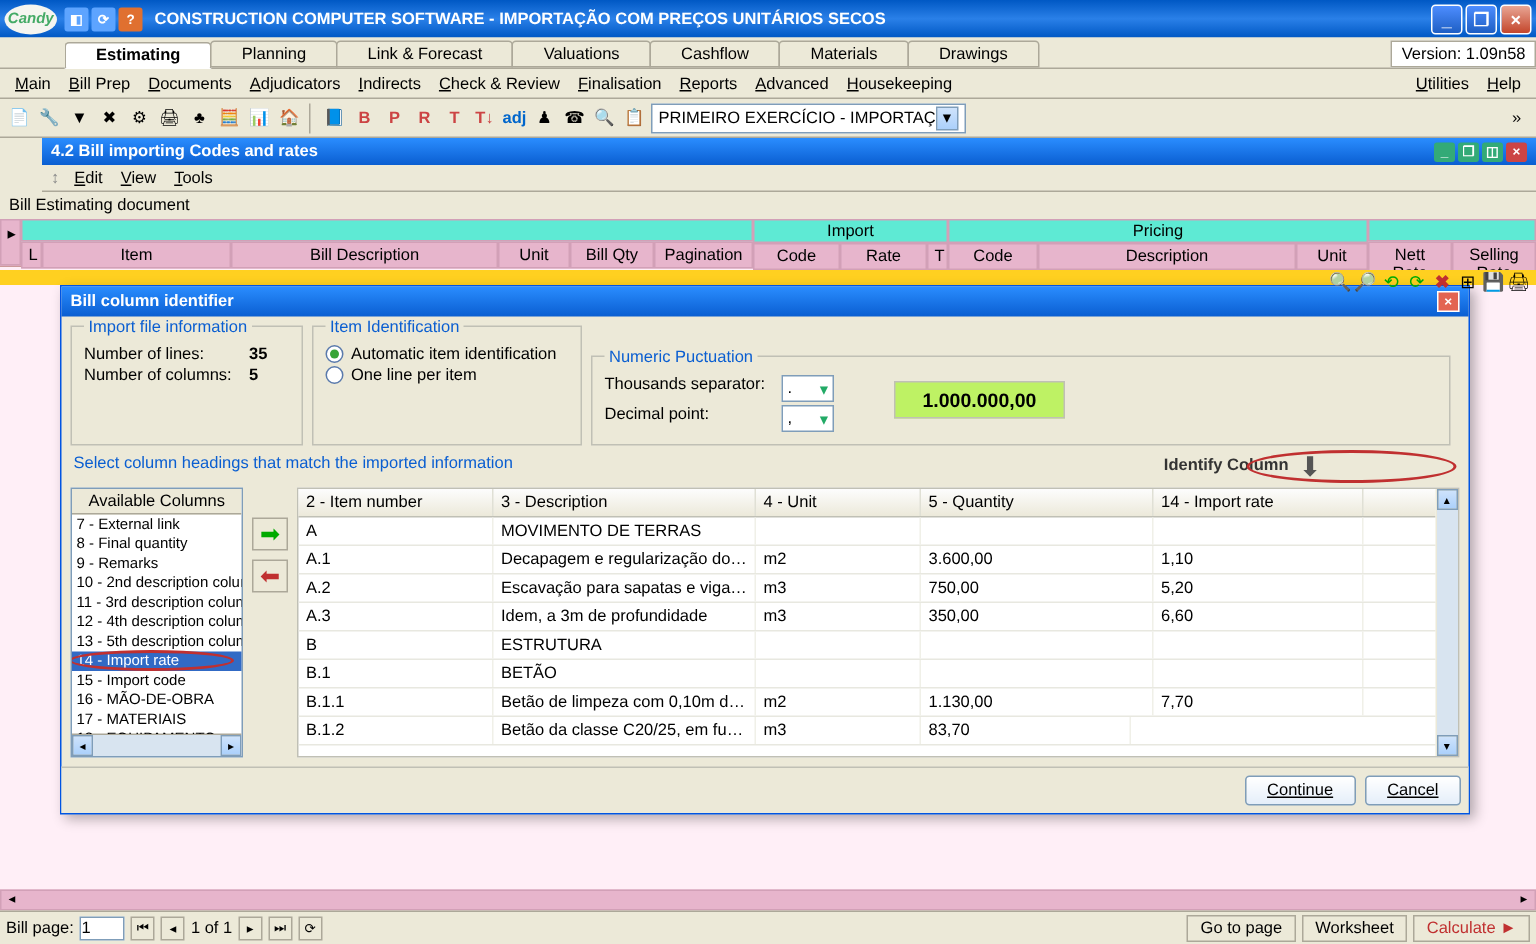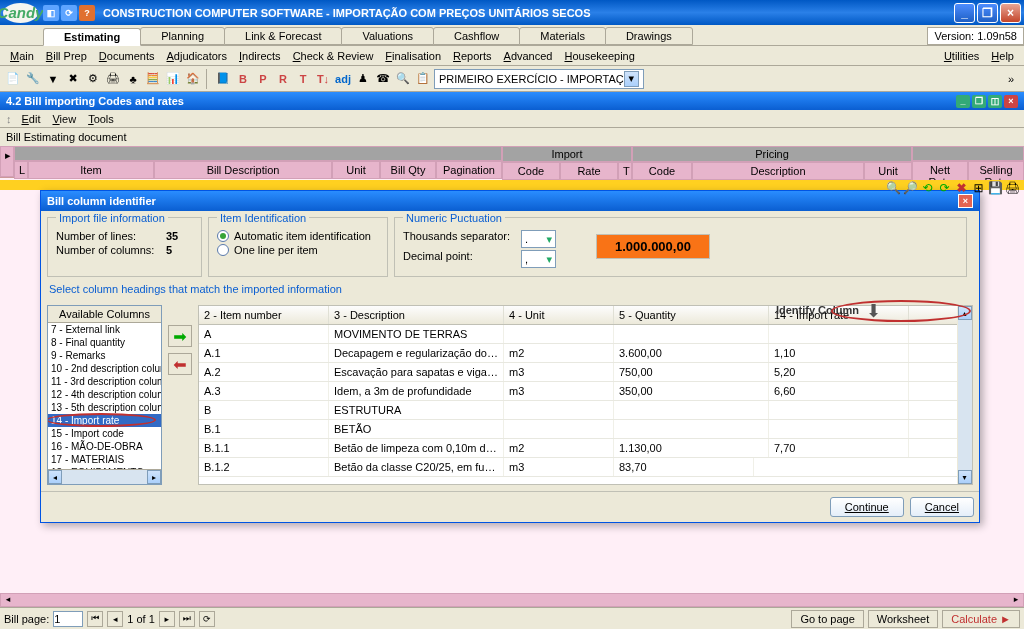--- a/index.html
+++ b/index.html
@@ -1,19 +1,19 @@
 <!DOCTYPE html>
 <html><head>
   <meta charset="utf-8">
   <style>
     * { box-sizing: border-box; margin: 0; padding: 0; font-family: Tahoma, Arial, sans-serif; font-size: 11px; }
     body { background: #ece9d8; width: 1024px; height: 629px; overflow: hidden; position: relative; }
     
     .titlebar { background: linear-gradient(to bottom, #0058c4, #2a80e8, #0058c4); height: 25px; display: flex; align-items: center; color: white; font-weight: bold; padding: 0 3px; }
-    .titlebar-icon { width: 35px; height: 20px; background: #f5f5f0; border-radius: 50%; margin-right: 5px; display:flex; align-items:center; justify-content:center; color:#4a6; font-style:italic; font-size:15px;}
+    .titlebar-icon { width: 35px; height: 20px; background: #f5f5f0; border-radius: 50%; margin-right: 5px; display:flex; align-items:center; justify-content:center; color:#4a6; font-style:italic; font-size:10px;}
     .titlebar-btns { margin-left: auto; display: flex; gap: 2px; }
     .titlebar-btn { width: 21px; height: 20px; border-radius: 3px; display:flex; align-items:center; justify-content:center; font-weight:bold; font-size:12px; cursor:pointer;}
     .btn-min, .btn-max { background: linear-gradient(#4d8dff,#1e5fc4); border:1px solid #fff;}
     .btn-close { background: linear-gradient(#e8a594,#c4462b); border:1px solid #fff;}
     .tb-icon-group { display:flex; gap:2px; margin-right:8px;}
     .tb-small-icon { width:16px; height:16px; background:#5da4ff; border-radius:2px; display:flex; align-items:center;justify-content:center;color:white;font-size:9px;cursor:pointer;}
 
     .tabs-row { background: #ece9d8; height: 21px; display:flex; border-bottom:1px solid #aca899; align-items:flex-end;}
     .main-tab { padding: 2px 20px; border:1px solid #aca899; background:#ece9d8; border-top-left-radius:3px; border-top-right-radius:3px; margin-left:-1px; cursor:pointer; font-size:11px;}
     .main-tab.active { background:#fff; border-bottom:1px solid white; font-weight:bold; position:relative; top:1px;}
@@ -30,40 +30,40 @@
     .combo { height:20px; border:1px solid #7f9db9; background:white; padding:0 4px; display:flex; align-items:center; min-width:170px;}
     .combo-arrow { margin-left:auto; background:linear-gradient(#cfe3fb,#abd0fb); width:15px; height:16px; display:flex; align-items:center;justify-content:center; border:1px solid #7f9db9;}
 
     .doc-header { background: linear-gradient(to bottom,#2a8dff,#0a5ed1); color:white; font-weight:bold; padding:3px 6px; height:18px; display:flex; align-items:center;}
     .sub-menubar { background:#ece9d8; height:18px; display:flex; align-items:center; padding:0 6px; border-bottom:1px solid #aca899;}
     .doc-label { padding:3px 6px; background:#ece9d8;}
 
     .grid-area { position:relative; background:#ffeff7; }
     .grid-headers { display:flex; background:#e7b5cc; border-bottom:1px solid #c99; height:32px;}
     .grid-header-group { display:flex; flex-direction:column;}
-    .group-label { text-align:center; border:1px solid #d2a0b7; padding:1px; background:#a3a3a3;}
+    .group-label { text-align:center; border:1px solid #d2a0b7; padding:1px; background:#5eead4;}
     .col-header { border:1px solid #d2a0b7; padding:2px 4px; text-align:center; background:#e7b5cc;}
     .grid-body { background:#ffeff7; height:420px; position:relative;}
 
     
     .dialog { position:absolute; left:40px; top:190px; width:940px; background:#ece9d8; border:1px solid #0054e3; box-shadow:3px 3px 8px rgba(0,0,0,0.3);}
     .dialog-title { background: linear-gradient(to bottom,#2a8dff,#0a5ed1); color:white; font-weight:bold; padding:3px 6px; display:flex; align-items:center;}
     .dialog-close { margin-left:auto; width:15px; height:14px; background:#e36452; border:1px solid #fff; color:white; display:flex;align-items:center;justify-content:center;font-size:9px;cursor:pointer;}
     .dialog-body { padding:6px;}
     .fieldset { border:1px solid #c0c0b5; padding:6px 8px 8px; margin-right:6px;}
     .fieldset-title { color:#0a5ed1; font-size:11px; position:relative; top:-12px; background:#ece9d8; padding:0 3px; display:inline-block;}
     .top-row { display:flex;}
     .info-row { display:flex; margin-top:2px;}
     .info-label { width:100px;}
     .info-val { font-weight:bold; margin-left:10px;}
     .radio { display:flex; align-items:center; margin:2px 0;}
     .radio-circle { width:12px; height:12px; border-radius:50%; border:1px solid #5a7aac; margin-right:5px; display:flex; align-items:center; justify-content:center; background:white;}
     .radio-dot { width:6px; height:6px; background:#37a437; border-radius:50%;}
     .select-small { border:1px solid #7f9db9; background:white; width:35px; height:18px; display:flex; align-items:center; padding:0 3px; margin-left:8px;}
-    .big-number { font-weight:bold; font-size:13px; border:1px solid #c0c0b5; padding:4px 18px; background:#f97316;}
+    .big-number { font-weight:bold; font-size:13px; border:1px solid #c0c0b5; padding:4px 18px; background:#bef264;}
     .instruction { color:#0a5ed1; margin:6px 2px;}
 
     .identify-callout { position:absolute; right:55px; top:296px; }
     .callout-oval { border:2px solid #c03030; border-radius:50%; width:140px; height:22px; position:absolute; right:-2px; top:4px;}
     .callout-label { font-weight:bold; color:#333; position:absolute; right:110px; top:8px; white-space:nowrap;}
     .callout-arrow { position:absolute; right:88px; top:4px; font-size:18px; color:#555;}
 
     .columns-area { display:flex; margin-top:10px; gap:6px; position:relative;}
     .listbox { border:1px solid #7f9db9; background:white; width:115px; height:180px; overflow:hidden; display:flex; flex-direction:column;}
     .list-header { background:#ece9d8; text-align:center; padding:2px; border-bottom:1px solid #aca899;}
@@ -170,21 +170,21 @@
   <div class="tool-icon">☎</div>
   <div class="tool-icon">🔍</div>
   <div class="tool-icon">📋</div>
   <div class="combo">
     <span>PRIMEIRO EXERCÍCIO - IMPORTAÇ</span>
     <div class="combo-arrow">▾</div>
   </div>
   <div style="margin-left:auto" class="tool-icon">»</div>
 </div>
 
-<div style="position:relative;">
+<div style="position:relative;margin-left:28px;">
 <div class="doc-header">
   <span>4.2 Bill importing   Codes and rates</span>
   <div style="margin-left:auto; display:flex; gap:2px;">
     <div class="tb-small-icon" style="width:14px;height:13px;background:#3a7">_</div>
     <div class="tb-small-icon" style="width:14px;height:13px;background:#3a7">❐</div>
     <div class="tb-small-icon" style="width:14px;height:13px;background:#3a7">◫</div>
     <div class="tb-small-icon" style="width:14px;height:13px;background:#c44">×</div>
   </div>
 </div>
 <div class="sub-menubar">
@@ -276,21 +276,21 @@
           <div class="radio-circle">
               <div class="radio-dot"></div>
             </div>
           <span>Automatic item identification</span>
         </div>
         <div class="radio">
           <div class="radio-circle"></div>
           <span>One line per item</span>
         </div>
       </div>
-      <div class="fieldset" style="flex:1; display:flex; align-items:center;">
+      <div class="fieldset" style="flex:1; display:flex; align-items:center;margin-top:20px;">
         <div>
           <span class="fieldset-title">Numeric Puctuation</span>
           <div class="info-row" style="margin-top:-6px">
             <span style="width:110px">Thousands separator:</span>
             <div class="select-small">
               <span>.</span>
               <span style="margin-left:auto;color:#2a6">▾</span>
             </div>
           </div>
           <div class="info-row">

